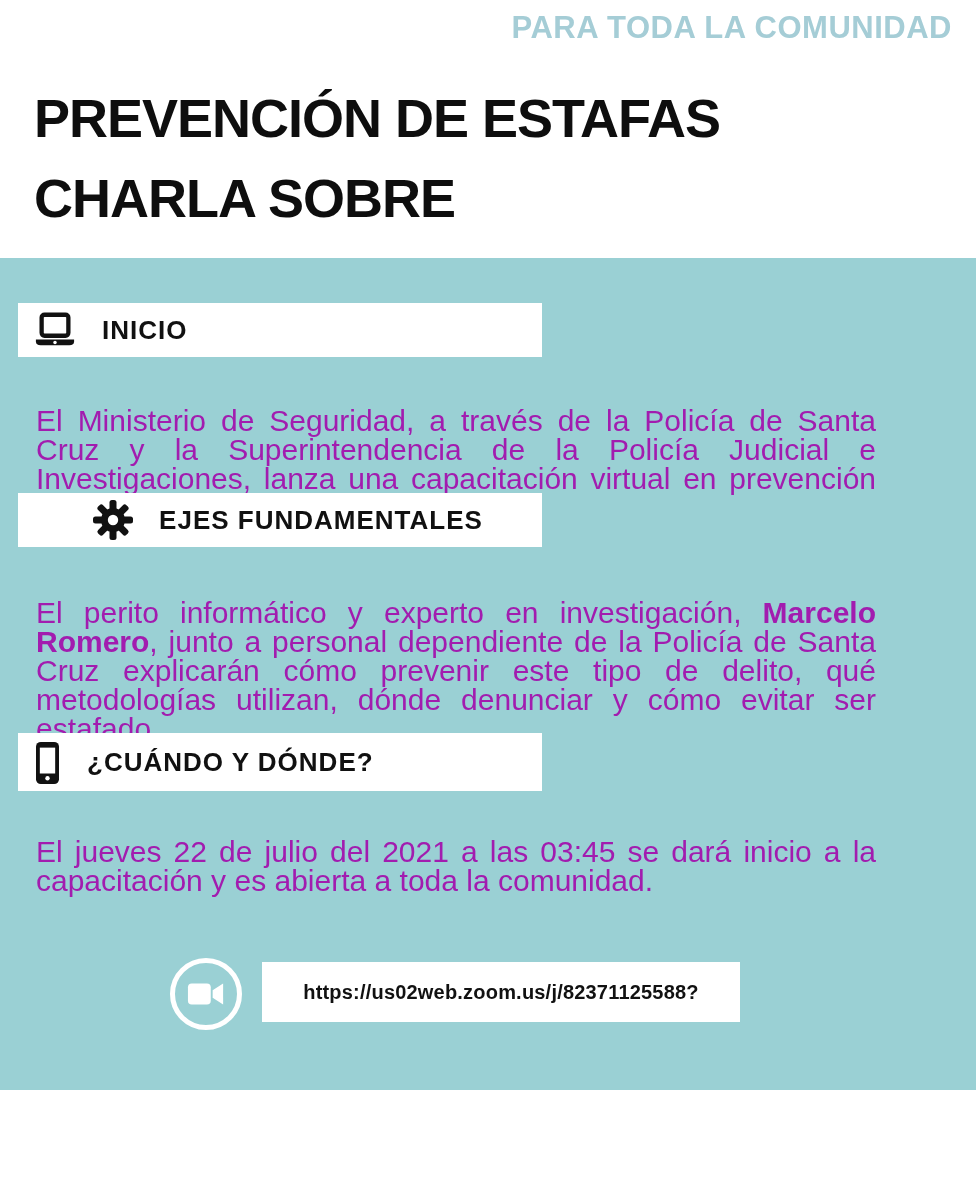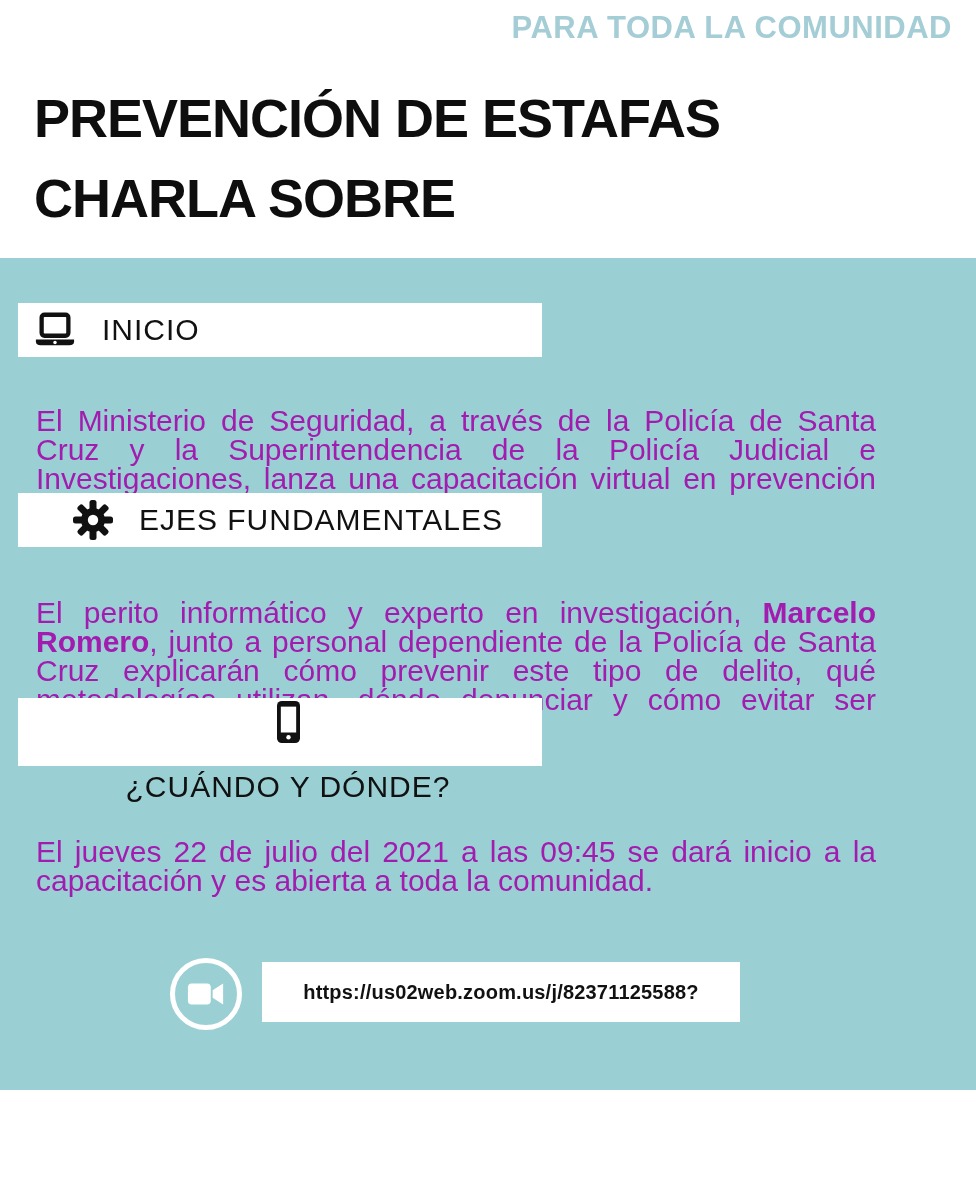--- a/index.html
+++ b/index.html
@@ -17,24 +17,24 @@
     font-size:54px;line-height:80px;font-weight:700;letter-spacing:-1px;color:#0e0e0e;
   }
   
   .panel{
     position:absolute;left:0;top:258px;width:976px;height:832px;background:#9ad0d4;
   }
   .bar{
     position:absolute;left:18px;width:524px;height:54px;background:#ffffff;
     display:flex;align-items:center;padding-left:16px;box-sizing:border-box;gap:26px;
   }
-  .bar .bar-label{font-size:30px;font-weight:400;letter-spacing:1px;color:#111;}
+  .bar .bar-label{font-size:26px;font-weight:700;letter-spacing:1px;color:#111;}
   .bar-inicio{top:45px;}
   .bar-ejes{top:235px;justify-content:center;}
-  .bar-cuando{top:440px;height:68px;flex-direction:column;}
+  .bar-cuando{top:475px;height:58px;}
   .para{
     position:absolute;left:36px;width:840px;
     font-size:30px;line-height:29px;color:#a21caf;text-align:justify;
   }
   .para b{font-weight:700;}
   .para-1{top:118px;}
   .para-2{top:320px;margin-top:20px;}
   .para-3{top:549px;}
   .para-intro{top:642px;text-align:left;}
   .zoom-circle{
@@ -104,21 +104,21 @@
     <div class="bar bar-cuando">
       <span class="icon">
         <svg width="27" height="46" viewBox="0 0 28 48">
           <rect x="2" y="3" width="24" height="44" rx="5" fill="#111"></rect>
           <rect x="6" y="9" width="16" height="27" fill="#fff"></rect>
           <circle cx="14" cy="41" r="2.3" fill="#fff"></circle>
         </svg>
       </span>
       <span class="bar-label">¿CUÁNDO Y DÓNDE?</span>
     </div>
-    <p class="para para-3">El jueves 22 de julio del 2021 a las 09:45 se dará inicio a la capacitación y es abierta a toda la comunidad.</p>
+    <p class="para para-3">El jueves 22 de julio del 2021 a las 03:45 se dará inicio a la capacitación y es abierta a toda la comunidad.</p>
 
 
     <div class="zoom-circle">
       <span class="icon">
         <svg width="38" height="28" viewBox="0 0 40 28">
           <rect x="1" y="3" width="24" height="22" rx="4" fill="#fff"></rect>
           <path d="M27 10 L38 3 V25 L27 18 Z" fill="#fff"></path>
         </svg>
       </span>
     </div>

